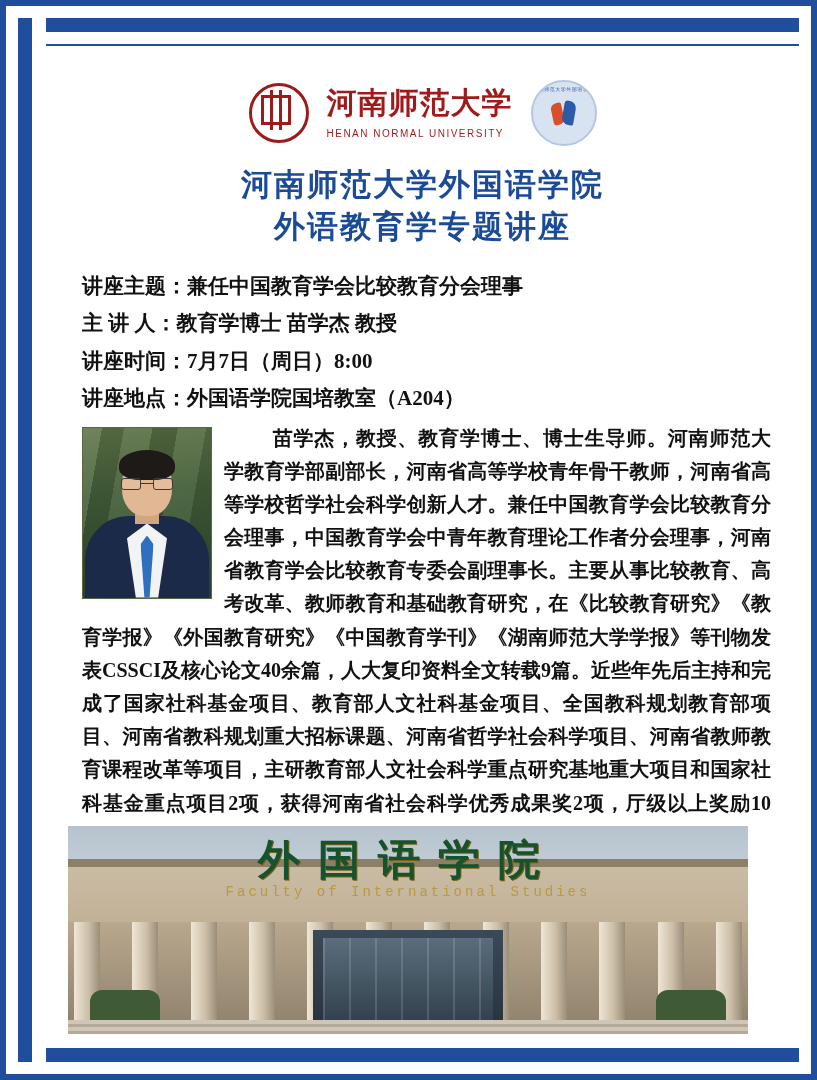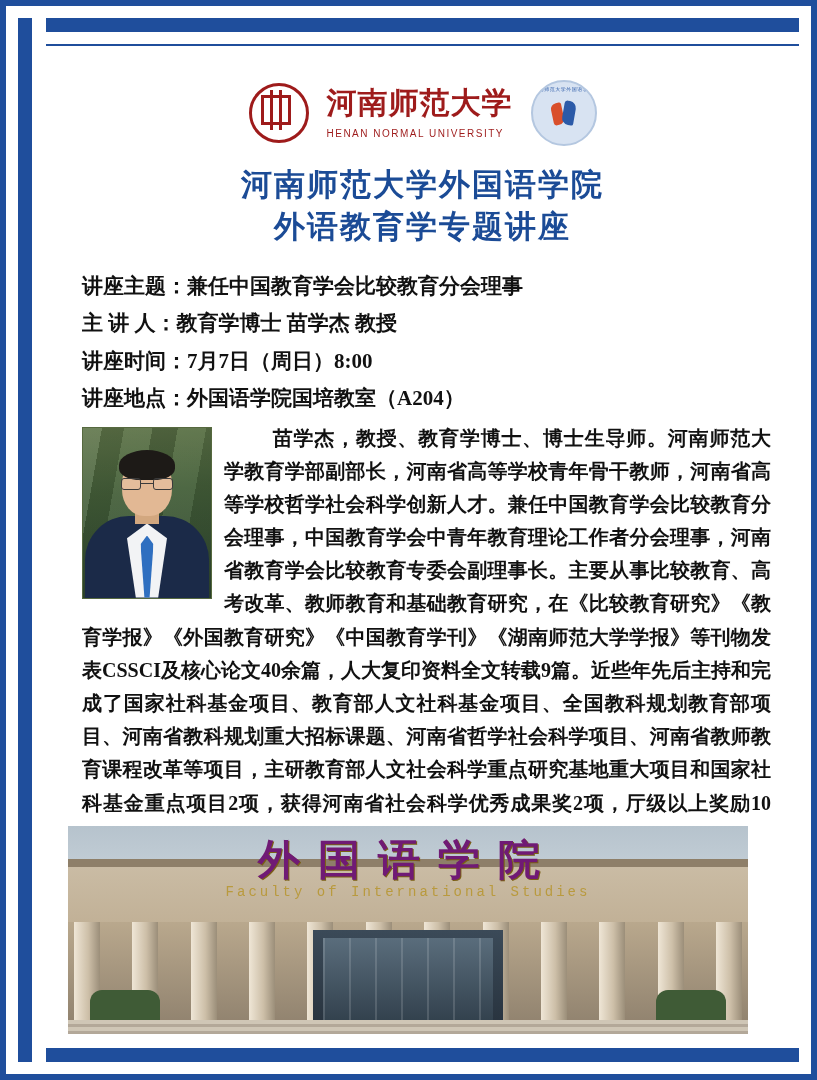--- a/index.html
+++ b/index.html
@@ -323,21 +323,21 @@
     background: #8e7f69;
   }
   .building .cn-sign {
     position: absolute;
     left: 0; right: 0;
     top: 6px;
     text-align: center;
     font-size: 42px;
     font-weight: bold;
     letter-spacing: 18px;
-    color: #701a75;
+    color: #14532d;
     text-shadow: 1px 1px 0 #7a5f14;
     font-family: "Liberation Serif", "DejaVu Serif", serif;
   }
   .building .en-sign {
     position: absolute;
     left: 0; right: 0;
     top: 58px;
     text-align: center;
     font-size: 14px;
     letter-spacing: 3px;

